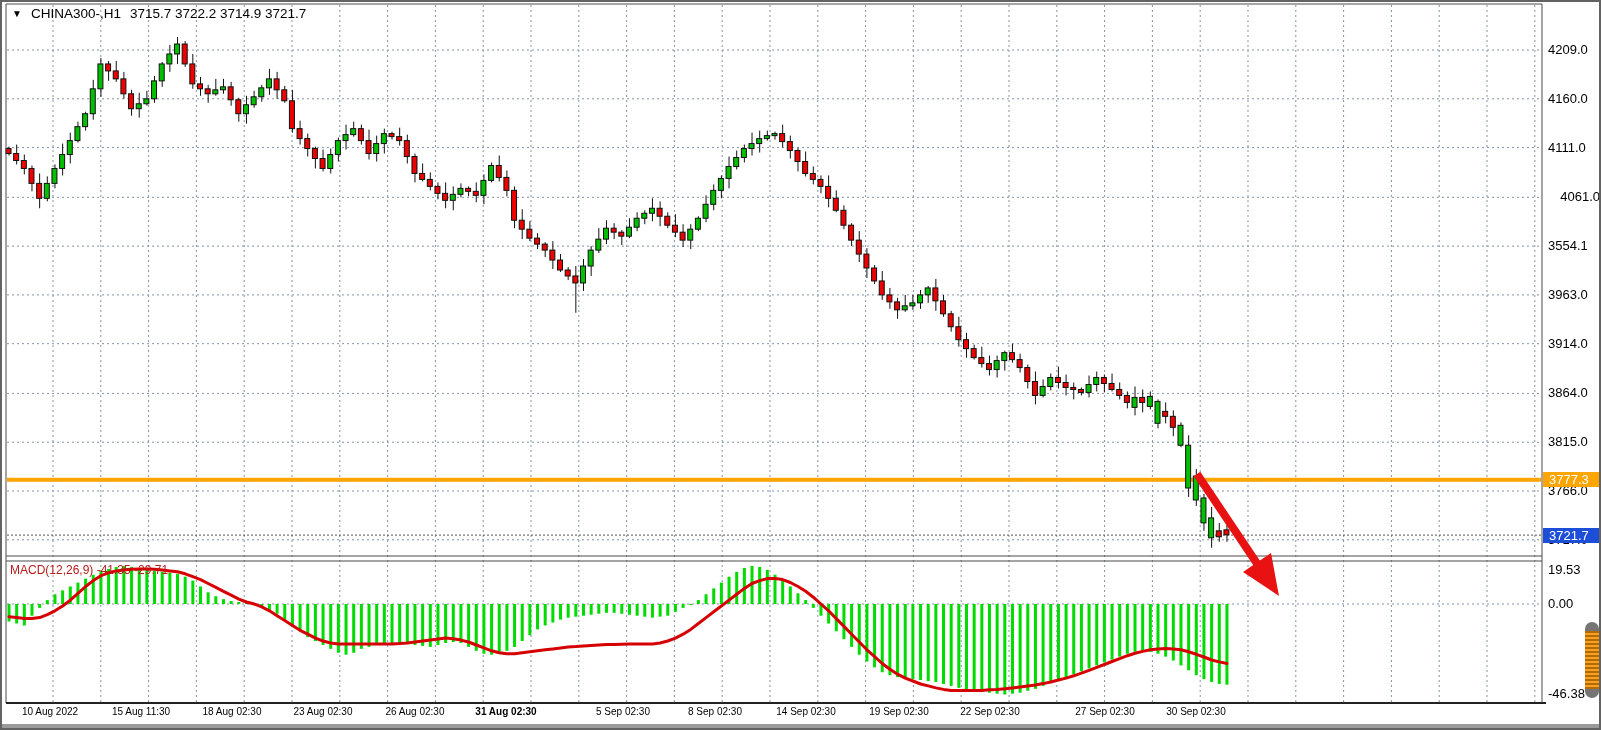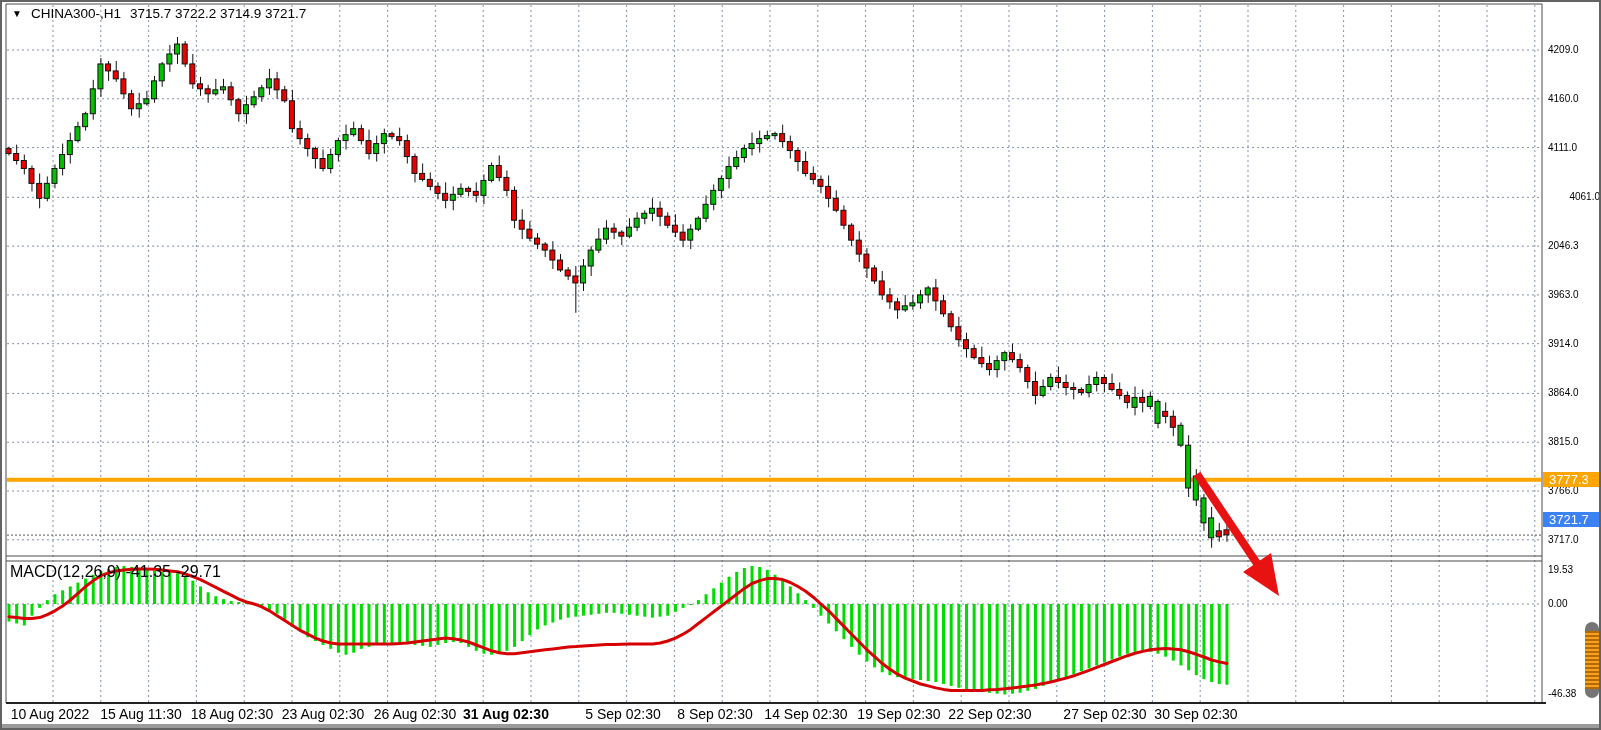--- a/index.html
+++ b/index.html
@@ -8,36 +8,36 @@
     font-family:"Liberation Sans", sans-serif;overflow:hidden;
   }
   .outer-frame{position:absolute;inset:0;border:2px solid #636363;pointer-events:none;z-index:9;}
   #plot{position:absolute;left:0;top:0;z-index:1;}
   .titlebar{
     position:absolute;left:12px;top:6px;z-index:4;display:flex;align-items:center;gap:9px;
     font-size:13.5px;color:#000;white-space:nowrap;
   }
   .titlebar .tri{font-size:10px;line-height:13px;cursor:pointer;}
   .macd-title{
-    position:absolute;left:10px;top:563px;z-index:4;font-size:16px;color:#000000;white-space:nowrap;
+    position:absolute;left:10px;top:563px;z-index:4;font-size:12px;color:#b91c1c;white-space:nowrap;
   }
   .axis-label{
     position:absolute;left:1548px;width:52px;height:14px;line-height:14px;
-    font-size:10px;color:#000;z-index:2;white-space:nowrap;
+    font-size:13px;color:#000;z-index:2;white-space:nowrap;
   }
   .time-label{
-    position:absolute;top:706px;transform:translateX(-50%);font-size:14px;color:#000;
+    position:absolute;top:706px;transform:translateX(-50%);font-size:10px;color:#000;
     z-index:2;white-space:nowrap;
   }
   .badge{
     position:absolute;left:1543px;width:58px;height:15px;line-height:15px;
     padding-left:6px;box-sizing:border-box;font-size:13px;color:#fff;z-index:3;
   }
   .badge.orange{top:472px;}
-  .badge.black{top:512px;background:#3b82f6;}
+  .badge.black{top:528px;background:#1d4ed8;}
   .scroll-pill{
     position:absolute;left:1585px;top:622px;width:14px;height:76px;z-index:5;
     border-radius:7px;overflow:hidden;cursor:pointer;
   }
   .scroll-pill .cap{height:9px;background:#757575;}
   .scroll-pill .stripes{
     height:58px;
     background:repeating-linear-gradient(180deg,#b36b05 0 2px,#f8a01d 2px 4px);
   }
   .bottom-strip{
@@ -591,21 +591,21 @@
   <span>3715.7 3722.2 3714.9 3721.7</span>
 </div>
 
 <div class="macd-title">MACD(12,26,9) -41.35 -29.71</div>
 
 <div id="price-labels">
     <div class="axis-label" style="top: 43px;">4209.0</div>
     <div class="axis-label" style="top: 91.7795px;">4160.0</div>
     <div class="axis-label" style="top: 140.559px;">4111.0</div>
     <div class="axis-label" style="top: 190.334px; text-align: right;">4061.0</div>
-    <div class="axis-label" style="top: 239.113px;">2046.3</div>
+    <div class="axis-label" style="top: 239.113px;">3554.1</div>
     <div class="axis-label" style="top: 287.893px;">3963.0</div>
     <div class="axis-label" style="top: 336.673px;">3914.0</div>
     <div class="axis-label" style="top: 386.447px;">3864.0</div>
     <div class="axis-label" style="top: 435.227px;">3815.0</div>
     <div class="axis-label" style="top: 484.007px;">3766.0</div>
     <div class="axis-label" style="top: 532.786px;">3717.0</div>
   </div>
 <div id="macd-labels">
     <div class="axis-label" style="top: 563px;">19.53</div>
     <div class="axis-label" style="top: 597px;">0.00</div>

